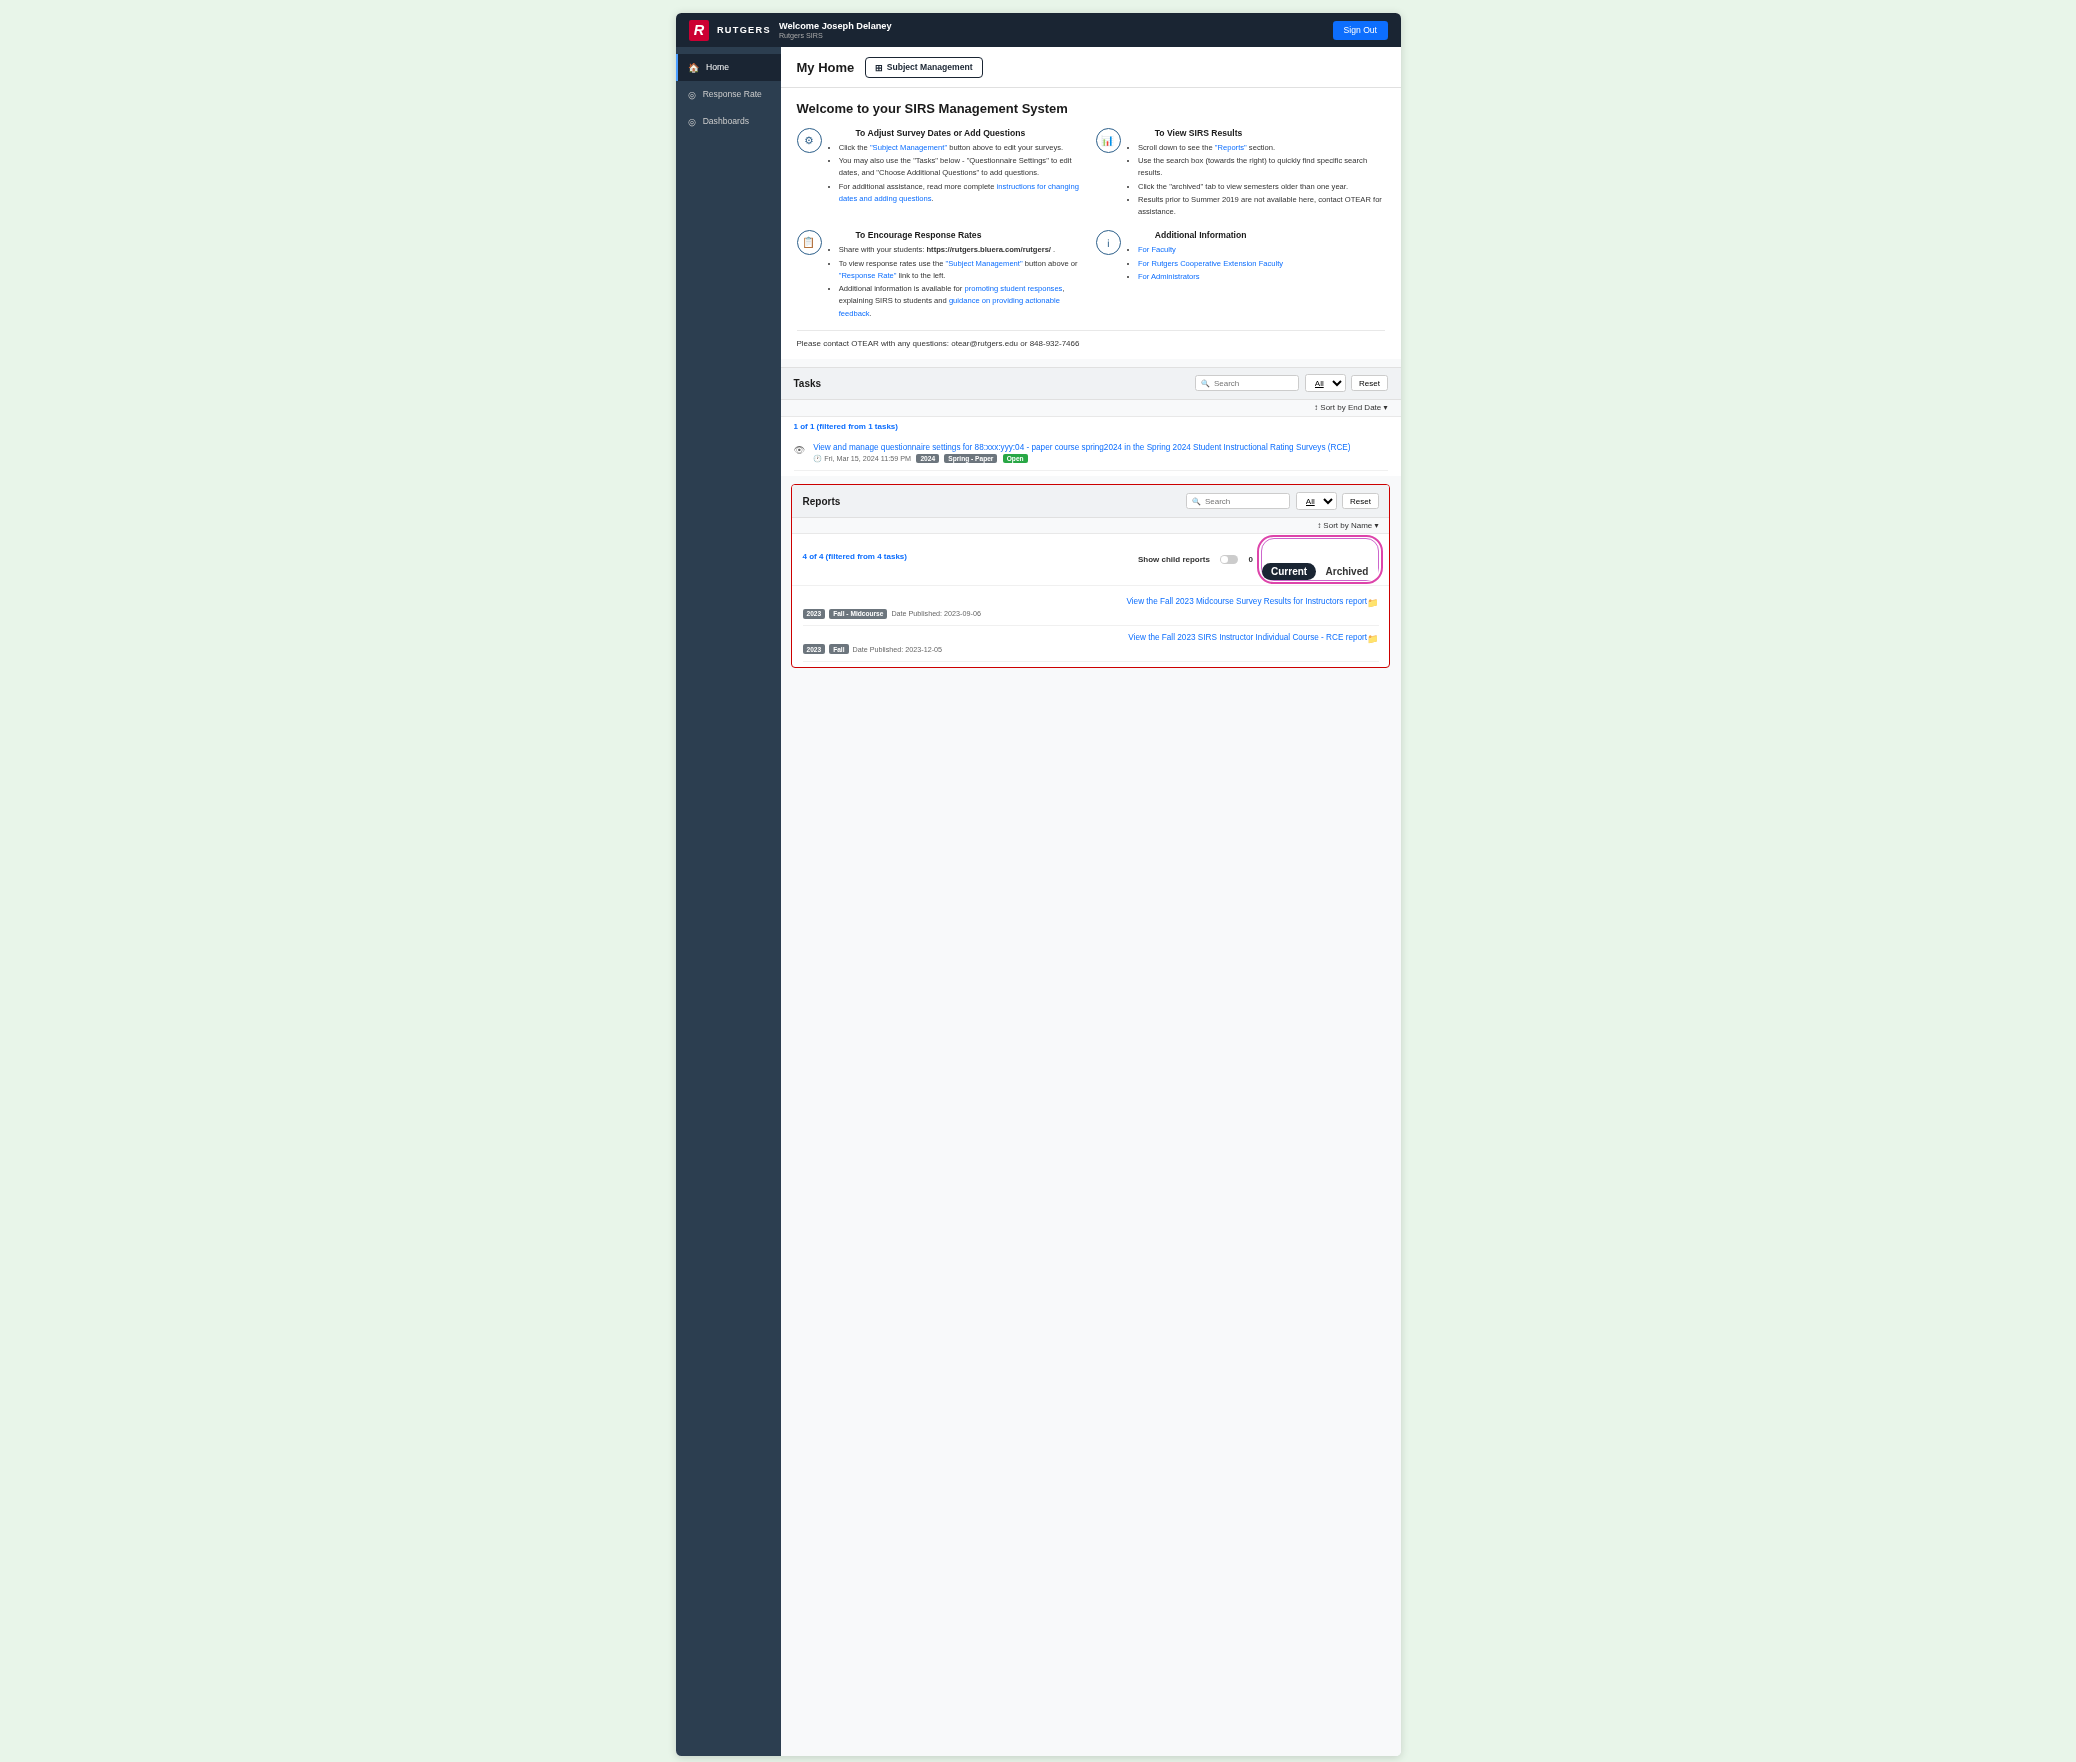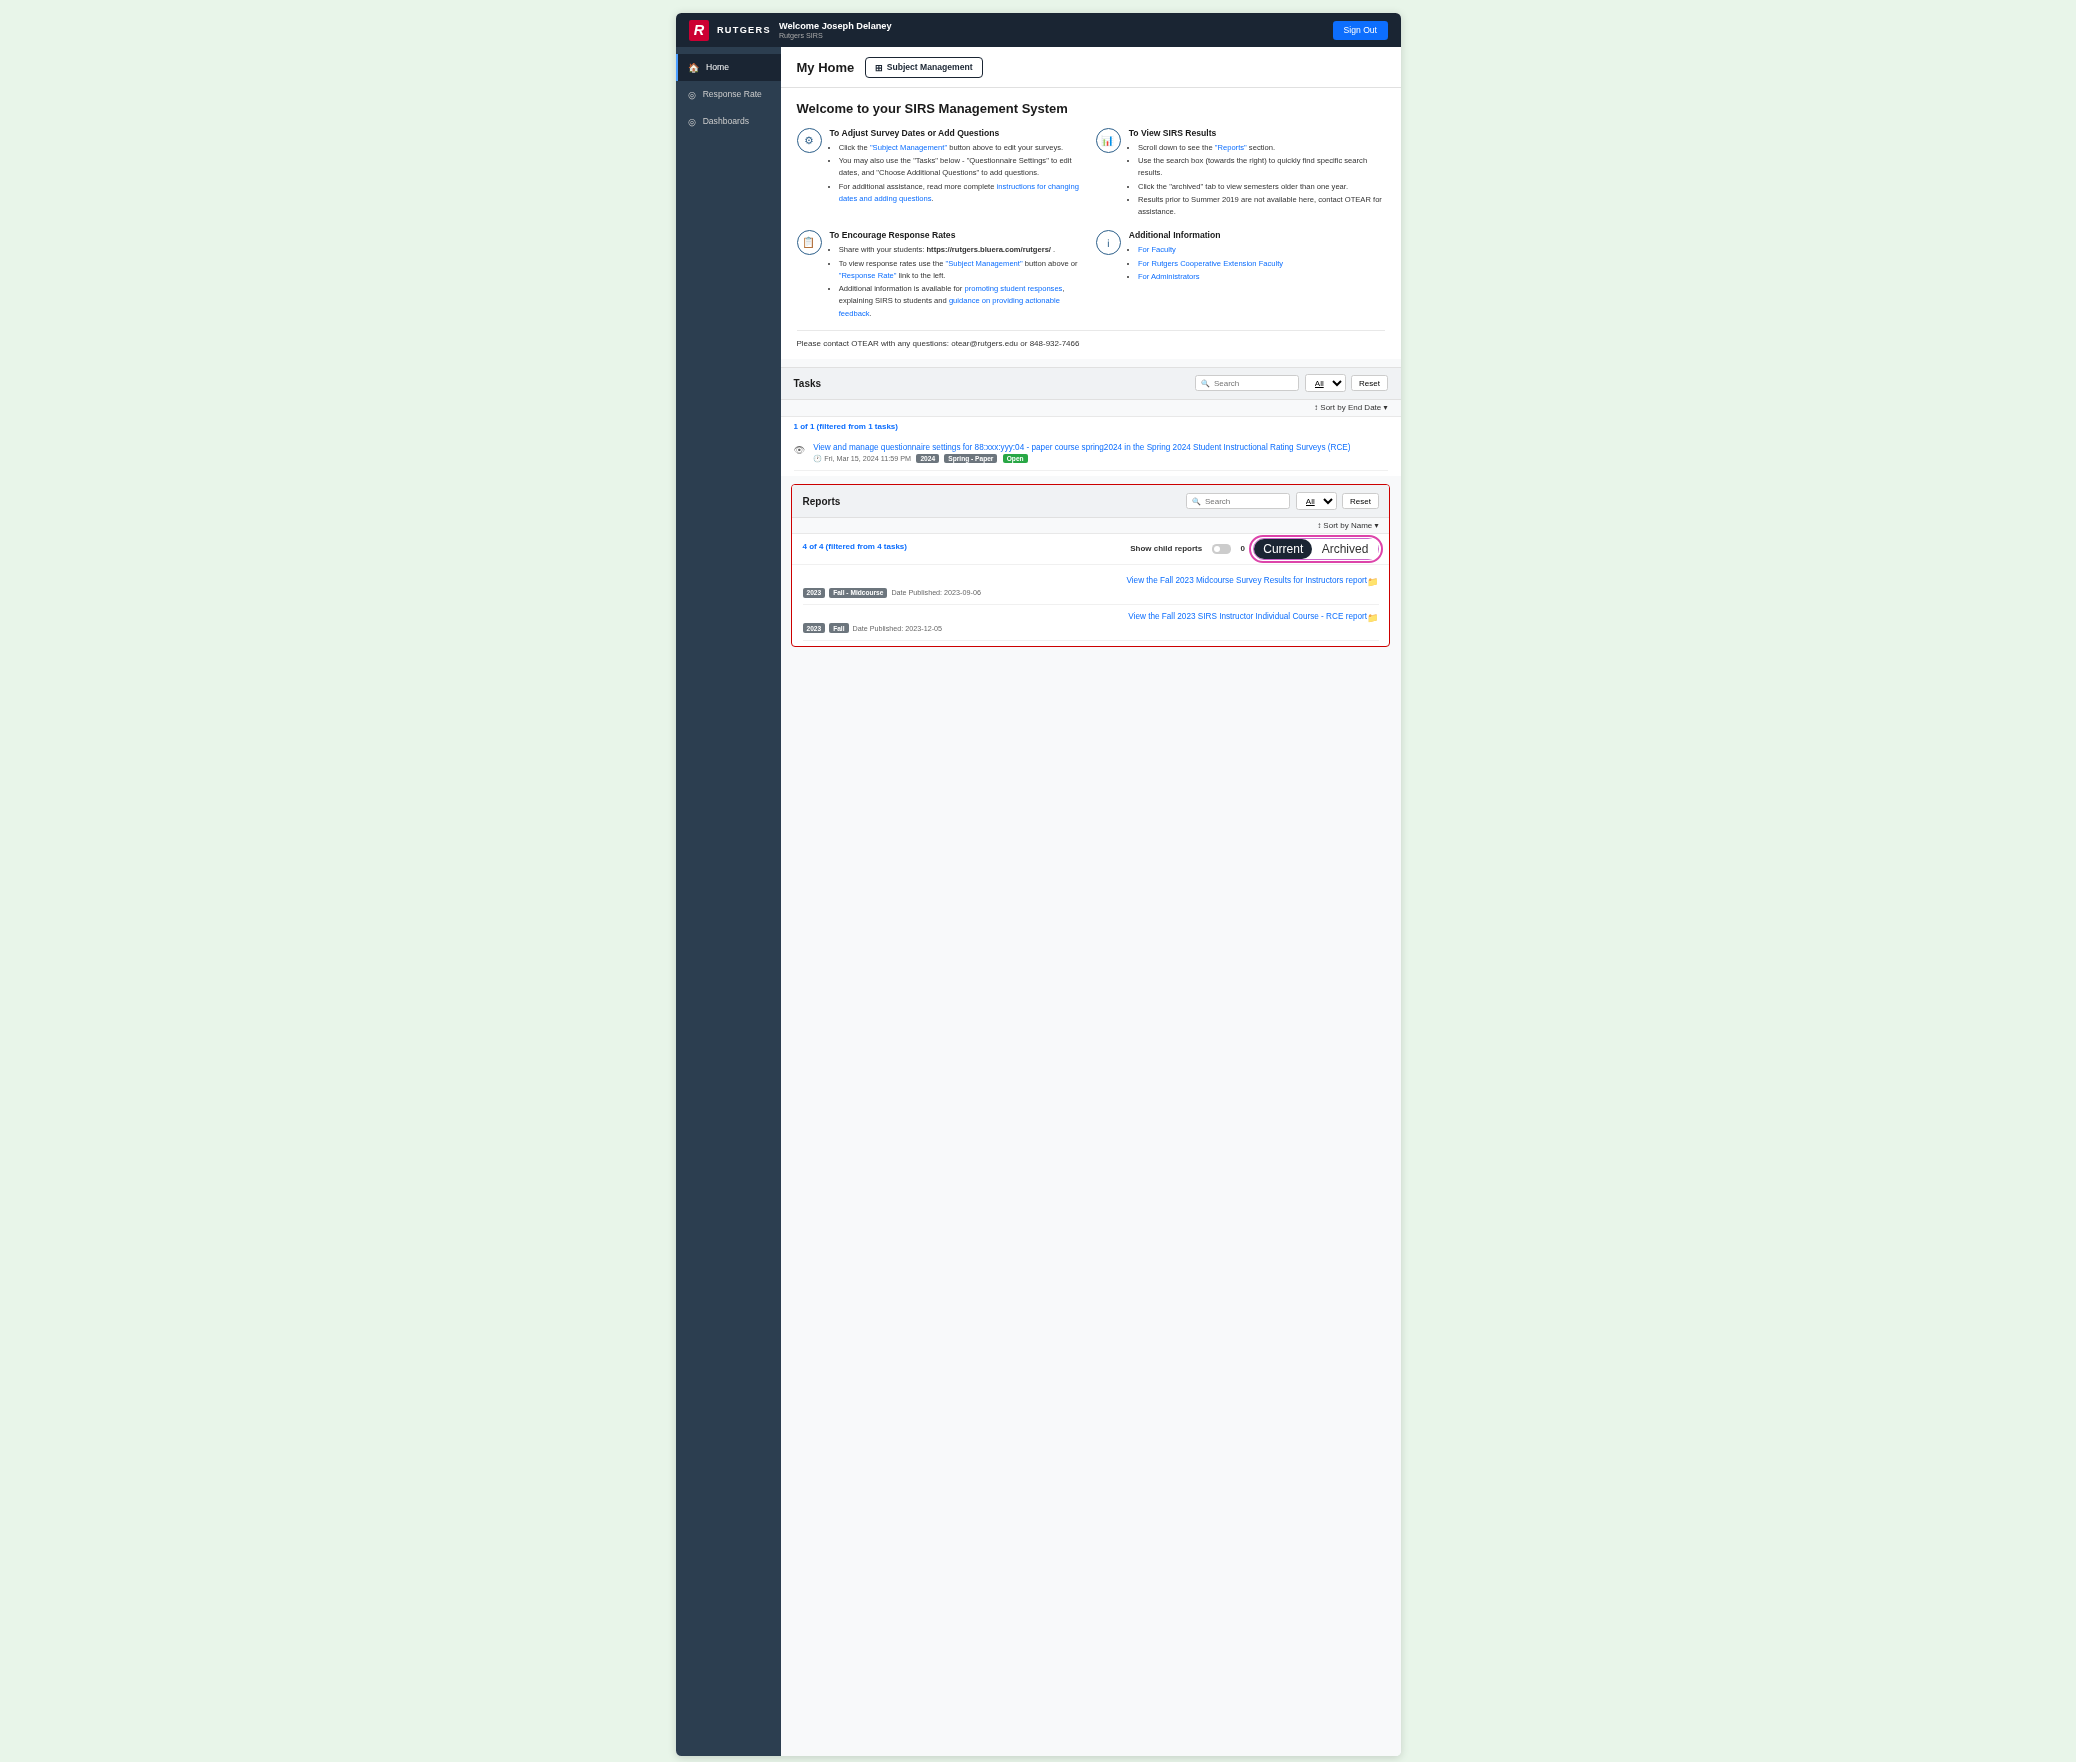--- a/index.html
+++ b/index.html
@@ -155,20 +155,21 @@
       justify-content: center;
       font-size: 10.5px;
       flex-shrink: 0;
       color: #2c5f8a;
     }
     .info-card-content h4 {
       font-size: 8.6px;
       font-weight: 600;
       color: #1a1a1a;
       margin-bottom: 4px;
+      margin-left: 26px;
     }
     .info-card-content ul {
       padding-left: 9.2px;
       font-size: 7.6px;
       color: #333;
       line-height: 1.6;
     }
     .info-card-content ul li { margin-bottom: 1.3px; }
     .link { color: #0d6efd; text-decoration: none; }
     .bold-text { font-weight: 700; }
@@ -349,24 +350,25 @@
     .current-archived-toggle::after {
       content: '';
       position: absolute;
       top: -4px; right: -5.3px; bottom: -4px; left: -5.3px;
       border: 2px solid #dd44aa;
       border-radius: 16.5px;
       pointer-events: none;
     }
     .toggle-btn {
       padding: 2.6px 9.2px;
-      font-size: 12px;
+      font-size: 10px;
       border: none;
       cursor: pointer;
-      font-weight: 400;
+      font-weight: 700;
+      margin-top: 24px;
     }
     .toggle-btn.active {
       background: #1a2533;
       color: white;
       border-radius: 12px;
     }
     .toggle-btn.inactive {
       background: white;
       color: #333;
     }

